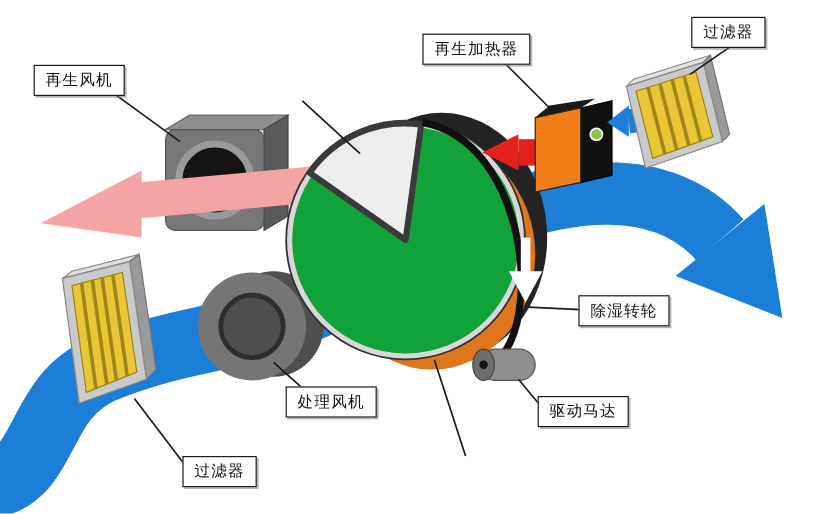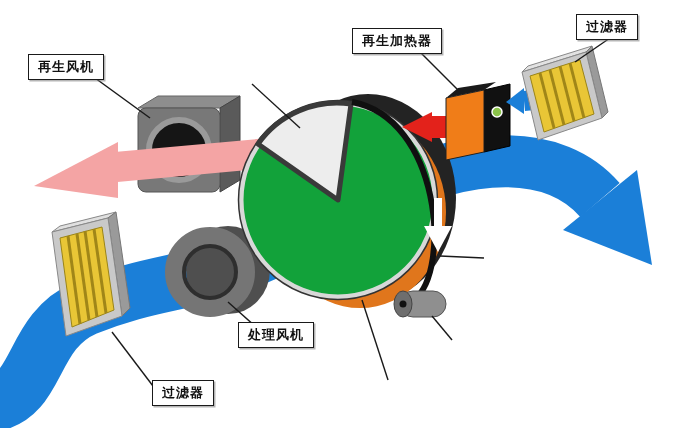--- a/index.html
+++ b/index.html
@@ -21,21 +21,21 @@
   .f-green{fill:var(--wheel_green,#12a23a);}
   .f-orange{fill:var(--wheel_orange,#e0761c);}
   .f-heater{fill:var(--heater_orange,#f07d18);}
   .f-yellow{fill:var(--filter_yellow,#e9c636);}
   .label{
     position:absolute;
     background:#ffffff;
     border:1px solid #1a1a1a;
     box-shadow:1.5px 1.5px 0 rgba(120,120,120,.55);
     padding:3px 9px;
-    font-size:13px;font-weight:bold;color:#111;
+    font-size:13px;font-weight:normal;color:#111;
     letter-spacing:1px;white-space:nowrap;
   }
   .leader{stroke:#1a1a1a;stroke-width:1.4;}
 </style>
 </head>
 <body>
 
 <div class="stage">
 
 <svg width="700" height="428" viewBox="0 0 700 428">
@@ -121,16 +121,18 @@
   <line class="leader" x1="484" y1="258" x2="440" y2="256"></line>
   <line class="leader" x1="452" y1="340" x2="432" y2="316"></line>
   <line class="leader" x1="388" y1="380" x2="362" y2="300"></line>
   <line class="leader" x1="266" y1="336" x2="228" y2="302"></line>
   <line class="leader" x1="156" y1="390" x2="112" y2="332"></line>
 </svg>
 
 <div class="label" style="left:28px;top:54px">再生风机</div>
 <div class="label" style="left:352px;top:28px">再生加热器</div>
 <div class="label" style="left:576px;top:14px">过滤器</div>
+<div class="label" style="left:482px;top:246px">除湿转轮</div>
+<div class="label" style="left:448px;top:330px">驱动马达</div>
 <div class="label" style="left:238px;top:322px">处理风机</div>
 <div class="label" style="left:152px;top:380px">过滤器</div>
 
 </div>
 
 </body></html>

